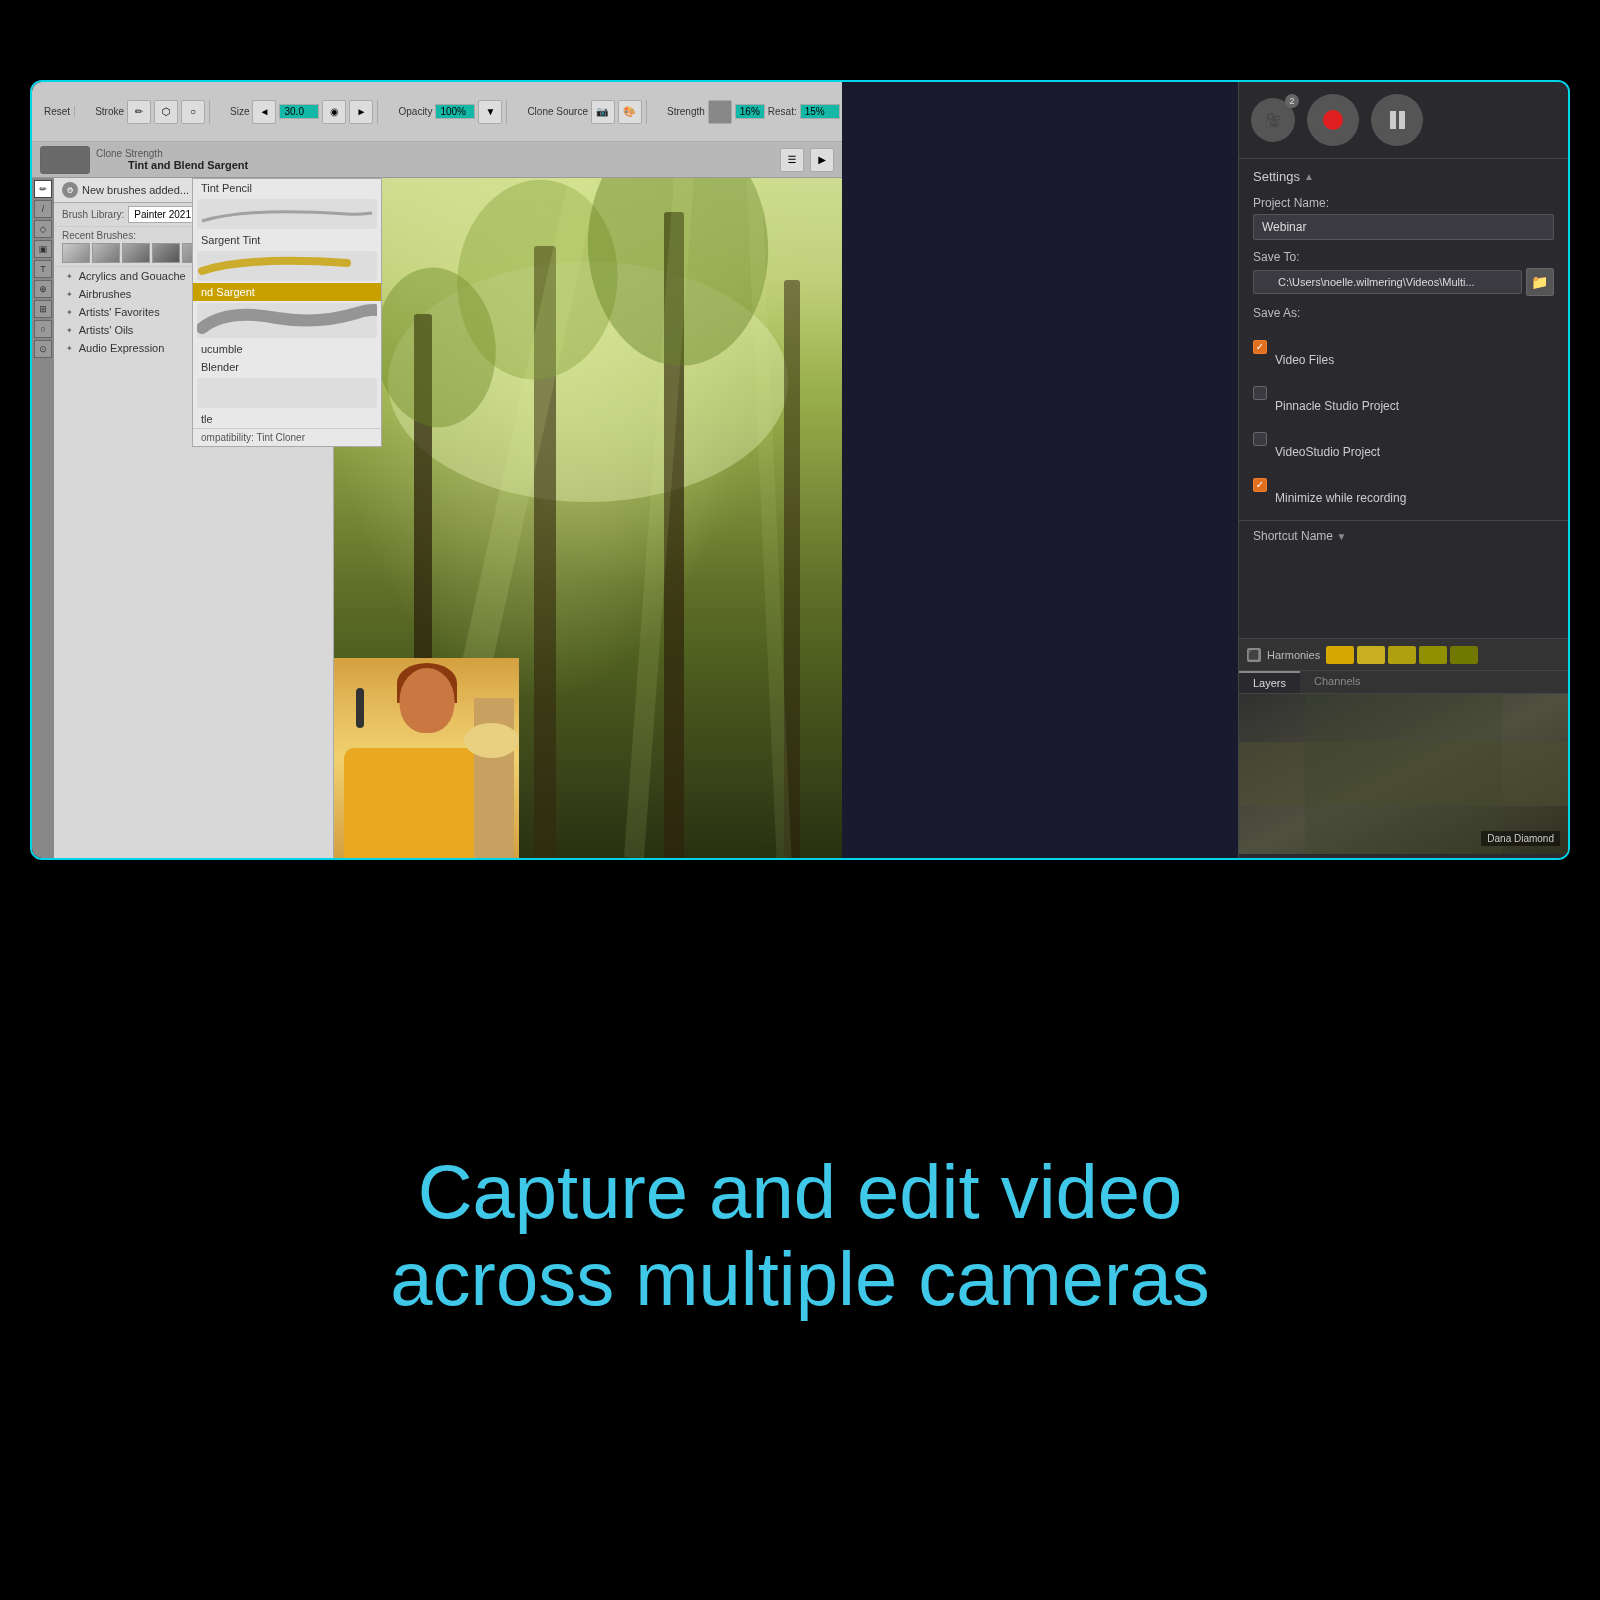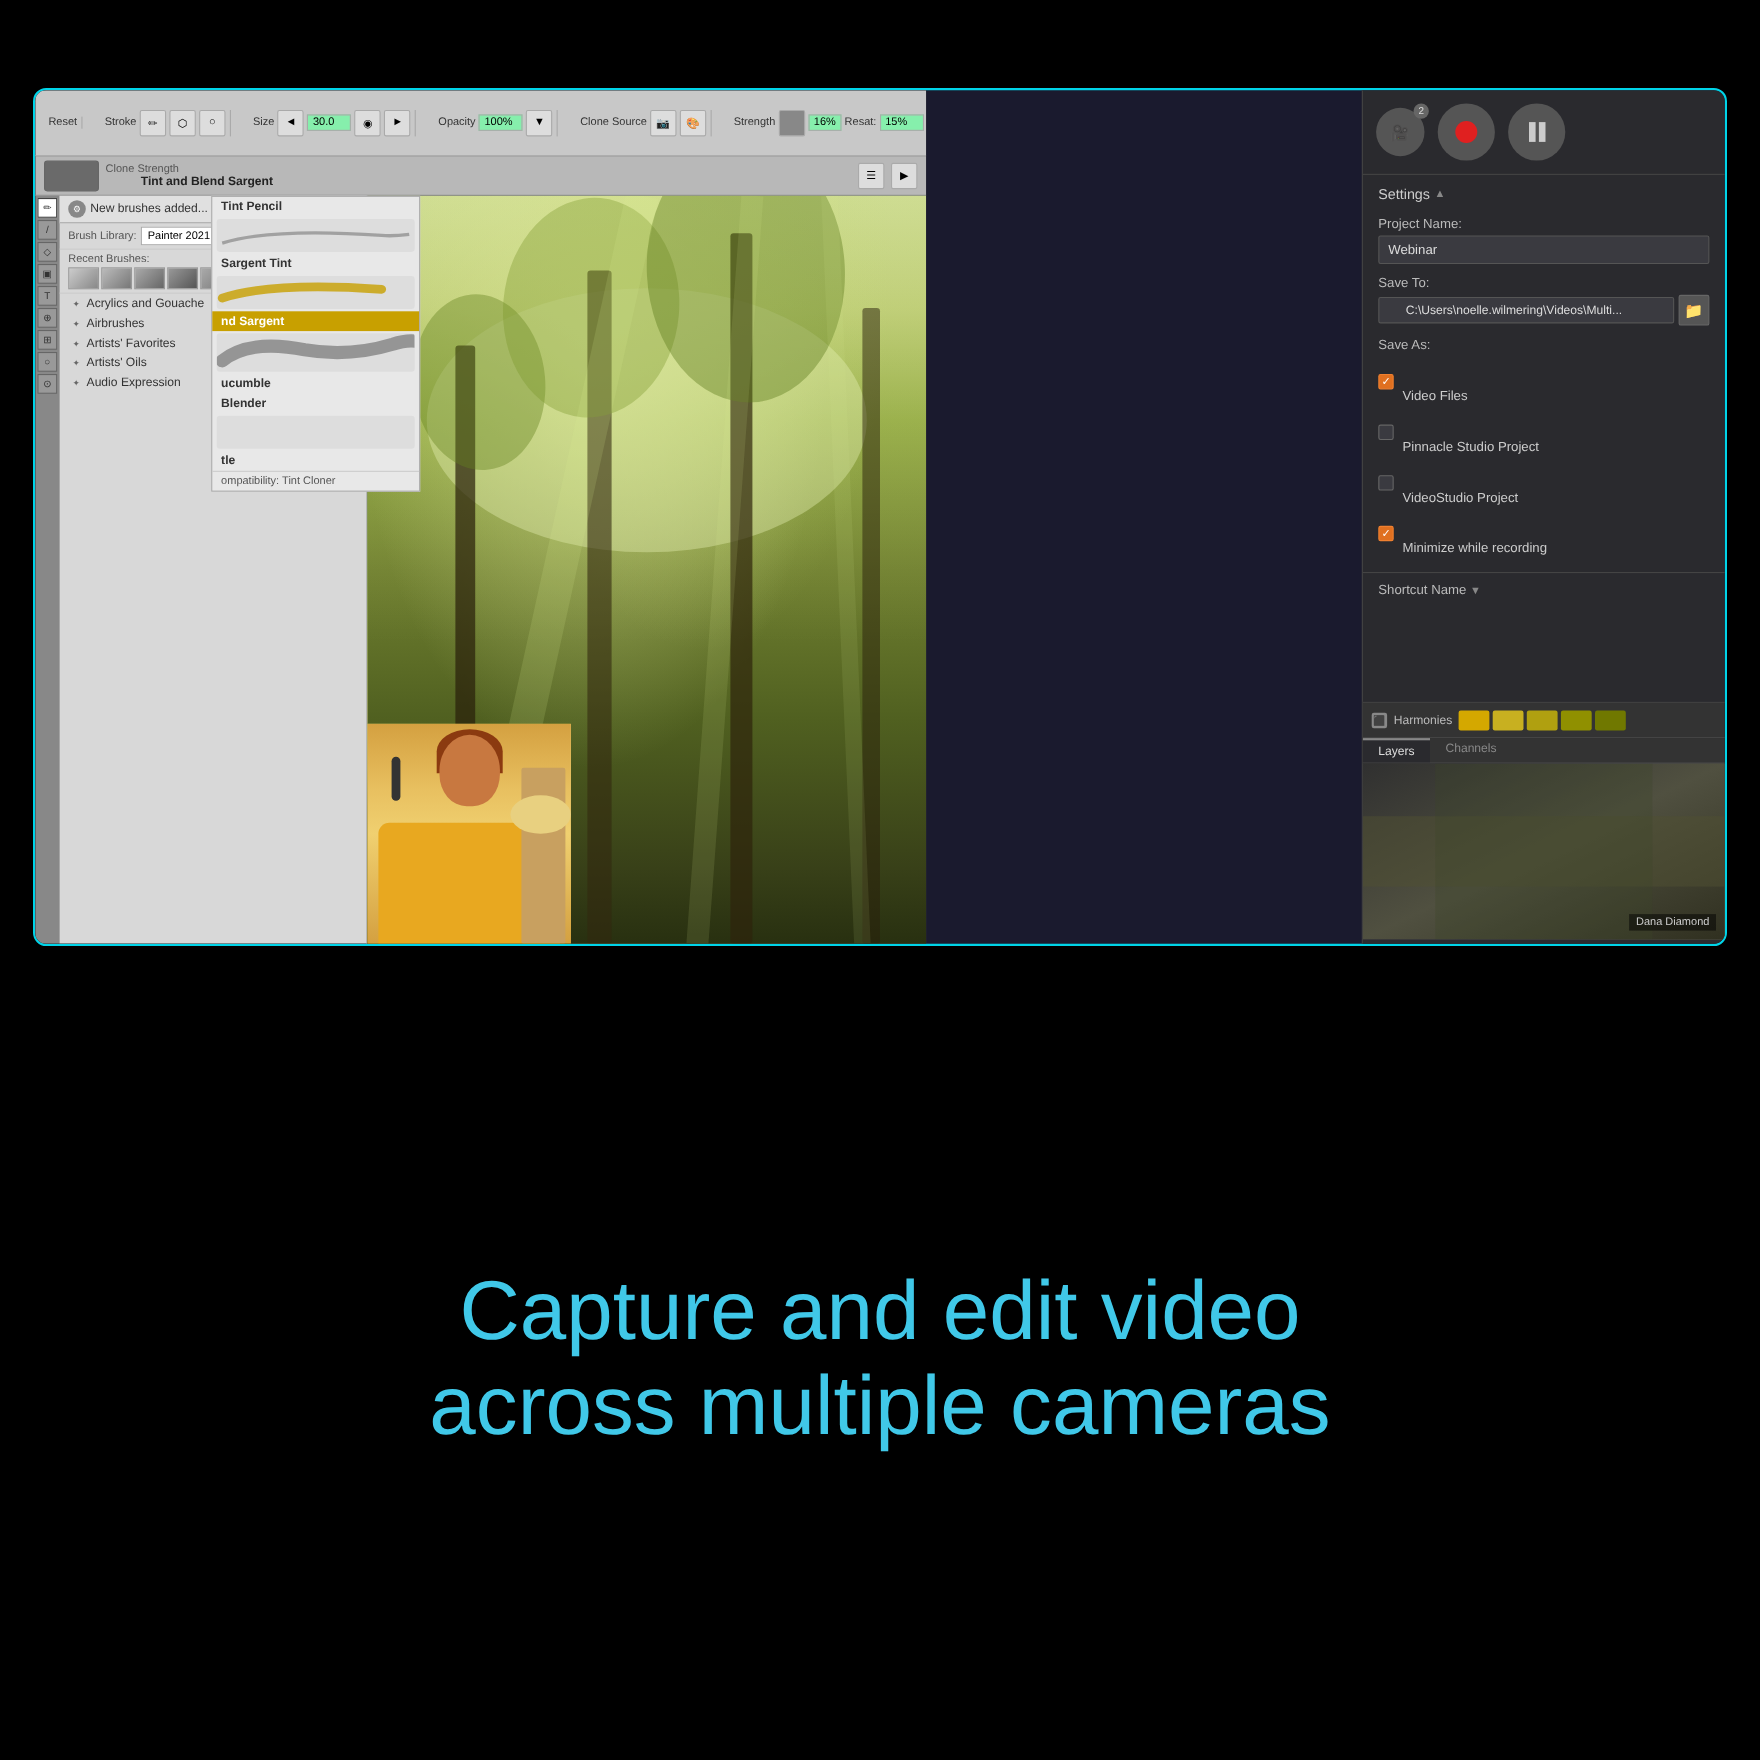--- a/index.html
+++ b/index.html
@@ -56,21 +56,21 @@
       border-right: 1px solid #aaa;
     }
 
     .toolbar-label {
       font-size: 10px;
       color: #333;
       white-space: nowrap;
     }
 
     .toolbar-value {
-      background: #86efac;
+      background: #14b8a6;
       border: 1px solid #aaa;
       padding: 1px 4px;
       font-size: 10px;
       min-width: 40px;
     }
 
     .toolbar-btn {
       width: 24px;
       height: 24px;
       background: #ddd;
@@ -262,21 +262,20 @@
     }
 
     .brush-item {
       padding: 3px 8px;
       font-size: 11px;
       color: #333;
       cursor: pointer;
       display: flex;
       align-items: center;
       gap: 6px;
-      font-weight: bold;
     }
 
     .brush-item.active {
       background: #c8a000;
       color: white;
     }
 
     
     .canvas-area {
       position: absolute;

